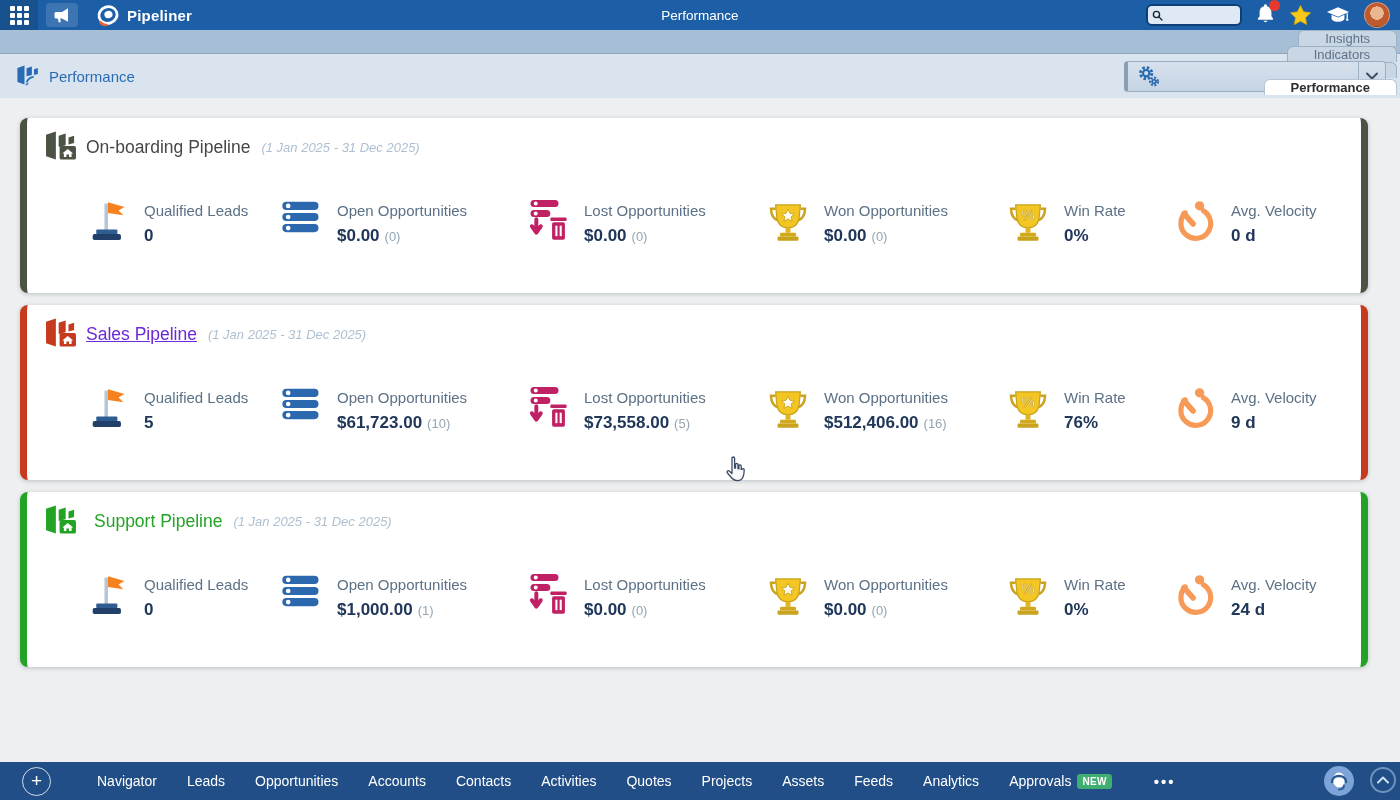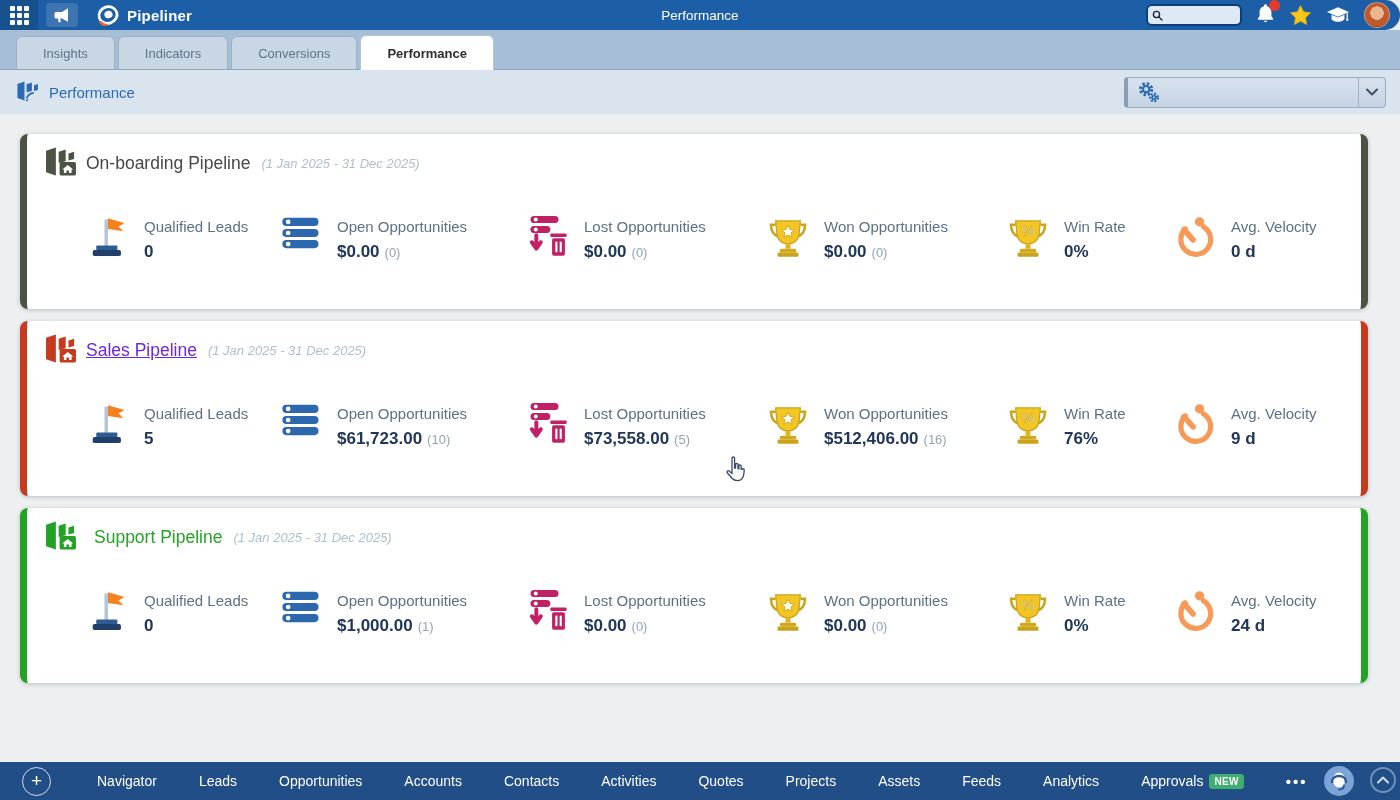--- a/index.html
+++ b/index.html
@@ -1,37 +1,37 @@
 <!DOCTYPE html>
 <html><head>
 <meta charset="utf-8">
 <style>
   * { margin:0; padding:0; box-sizing:border-box; }
   html,body { width:1400px; height:800px; overflow:hidden; font-family:"Liberation Sans", sans-serif; background:#edeff1; }
 
   
-  .topbar { height:30px; background:#1d5fa6; display:flex; align-items:center; position:relative; color:#fff;border-radius:15px; }
+  .topbar { height:30px; background:#1d5fa6; display:flex; align-items:center; position:relative; color:#fff; }
   .apps-btn { width:38px; height:30px; background:#17528f; display:flex; align-items:center; justify-content:center; cursor:pointer; }
   .grid9 { display:grid; grid-template-columns:repeat(3,5px); grid-gap:2px; }
   .grid9 i { width:5px; height:5px; background:#fff; border-radius:1px; }
   .mega-btn { width:32px; height:24px; background:rgba(255,255,255,.14); border-radius:4px; margin-left:8px; display:flex; align-items:center; justify-content:center; }
   .logo-wrap { display:flex; align-items:center; margin-left:18px; gap:7px; }
   .logo-text { font-size:15px; font-weight:bold; letter-spacing:.2px; }
   .page-title { position:absolute; left:0; right:0; text-align:center; font-size:13.5px; pointer-events:none; }
   .top-right { margin-left:auto; display:flex; align-items:center; gap:14px; padding-right:10px; z-index:2; }
   .searchbox { width:96px; height:22px; background:#dfe9f6; border:2px solid #0c3e78; border-radius:6px; display:flex; align-items:center; padding:0 4px; gap:3px; }
   .searchbox input { border:none; background:transparent; outline:none; width:70px; font-size:12px; color:#223; }
   .bell-wrap { position:relative; }
   .badge-dot { position:absolute; top:-3px; right:-5px; width:11px; height:11px; background:#e63a2e; border-radius:50%; }
   .avatar { width:26px; height:26px; border-radius:50%; background:
       radial-gradient(circle at 50% 42%, #e9b78f 0 36%, #c05a2e 37% 72%, #8a4124 73% 100%);
       border:1px solid rgba(255,255,255,.4); }
 
   
-  .tabstrip { height:40px; background:#a7bed7; display:flex; align-items:flex-end; padding-left:16px; border-bottom:1px solid #90a7bd; }
+  .tabstrip { height:24px; background:#a7bed7; display:flex; align-items:flex-end; padding-left:16px; border-bottom:1px solid #90a7bd;flex-direction:column; }
   .tab { height:33px; margin-right:3px; padding:0 26px; display:flex; align-items:center; background:#c9d6e4; border:1px solid #9db1c5; border-bottom:none; border-radius:6px 6px 0 0; font-size:13px; color:#5f7389; cursor:pointer; }
   .tab.active { background:#fff; color:#2e2e2e; font-weight:bold; border-color:#b6c5d4; position:relative; top:1px; height:35px; }
 
   
   .subheader { height:44px; background:#d9e4ef; display:flex; align-items:center; padding:0 14px 0 16px; }
   .crumb { display:flex; align-items:center; gap:9px; color:#2a6bb5; font-size:15px; }
   .selector { margin-left:auto; width:262px; height:31px; background:linear-gradient(#d7e1ed,#c5d4e3); border:1px solid #99aec3; border-left:4px solid #8a9fb4; border-radius:4px; display:flex; align-items:center; cursor:pointer; }
   .selector .gears { margin:0 7px 0 8px; }
   .sel-text { line-height:1.15; overflow:hidden; }
   .sel-title { font-size:12.5px; font-weight:bold; color:#1d2b3a; }
@@ -49,21 +49,21 @@
   .metric { display:flex; gap:13px; }
   .m-icon { width:46px; display:flex; justify-content:center; }
   .m-label { font-size:15px; color:#5c7186; margin-top:2px; }
   .m-value-row { margin-top:7px; display:flex; align-items:baseline; gap:5px; }
   .m-value { font-size:17px; font-weight:bold; color:#21375a; }
   .m-count { font-size:13px; color:#93a5b5; }
 
   
   .bottombar { position:absolute; bottom:0; left:0; width:1400px; height:38px; background:#214e86; display:flex; align-items:center; color:#fff; }
   .plus-btn { width:29px; height:29px; border:1.6px solid rgba(255,255,255,.8); border-radius:50%; margin-left:22px; display:flex; align-items:center; justify-content:center; font-size:19px; font-weight:300; cursor:pointer; }
-  .nav { display:flex; align-items:center; gap:42px; margin-left:46px; font-size:14px;text-align:center; }
+  .nav { display:flex; align-items:center; gap:30px; margin-left:46px; font-size:14px;text-align:center; }
   .nav-item { cursor:pointer; display:flex; align-items:center; gap:6px; white-space:nowrap; }
   .new-badge { background:#3fae70; color:#fff; font-size:10px; font-weight:bold; padding:2px 5px; border-radius:3px; letter-spacing:.3px; }
   .more-dots { font-size:15px; font-weight:bold; letter-spacing:2px; cursor:pointer; margin-left:42px; }
   .voyager { margin-left:auto; margin-right:46px; width:30px; height:30px; border-radius:50%; background:#7ca4d8; display:flex; align-items:center; justify-content:center; cursor:pointer; }
   .collapse-btn { position:absolute; right:4px; top:5px; width:26px; height:26px; border:2px solid #6d93bd; border-radius:50%; display:flex; align-items:center; justify-content:center; cursor:pointer; }
 
   .cursor { position:absolute; left:722px; top:455px; z-index:50; pointer-events:none; }
 </style>
 </head>
 <body>

